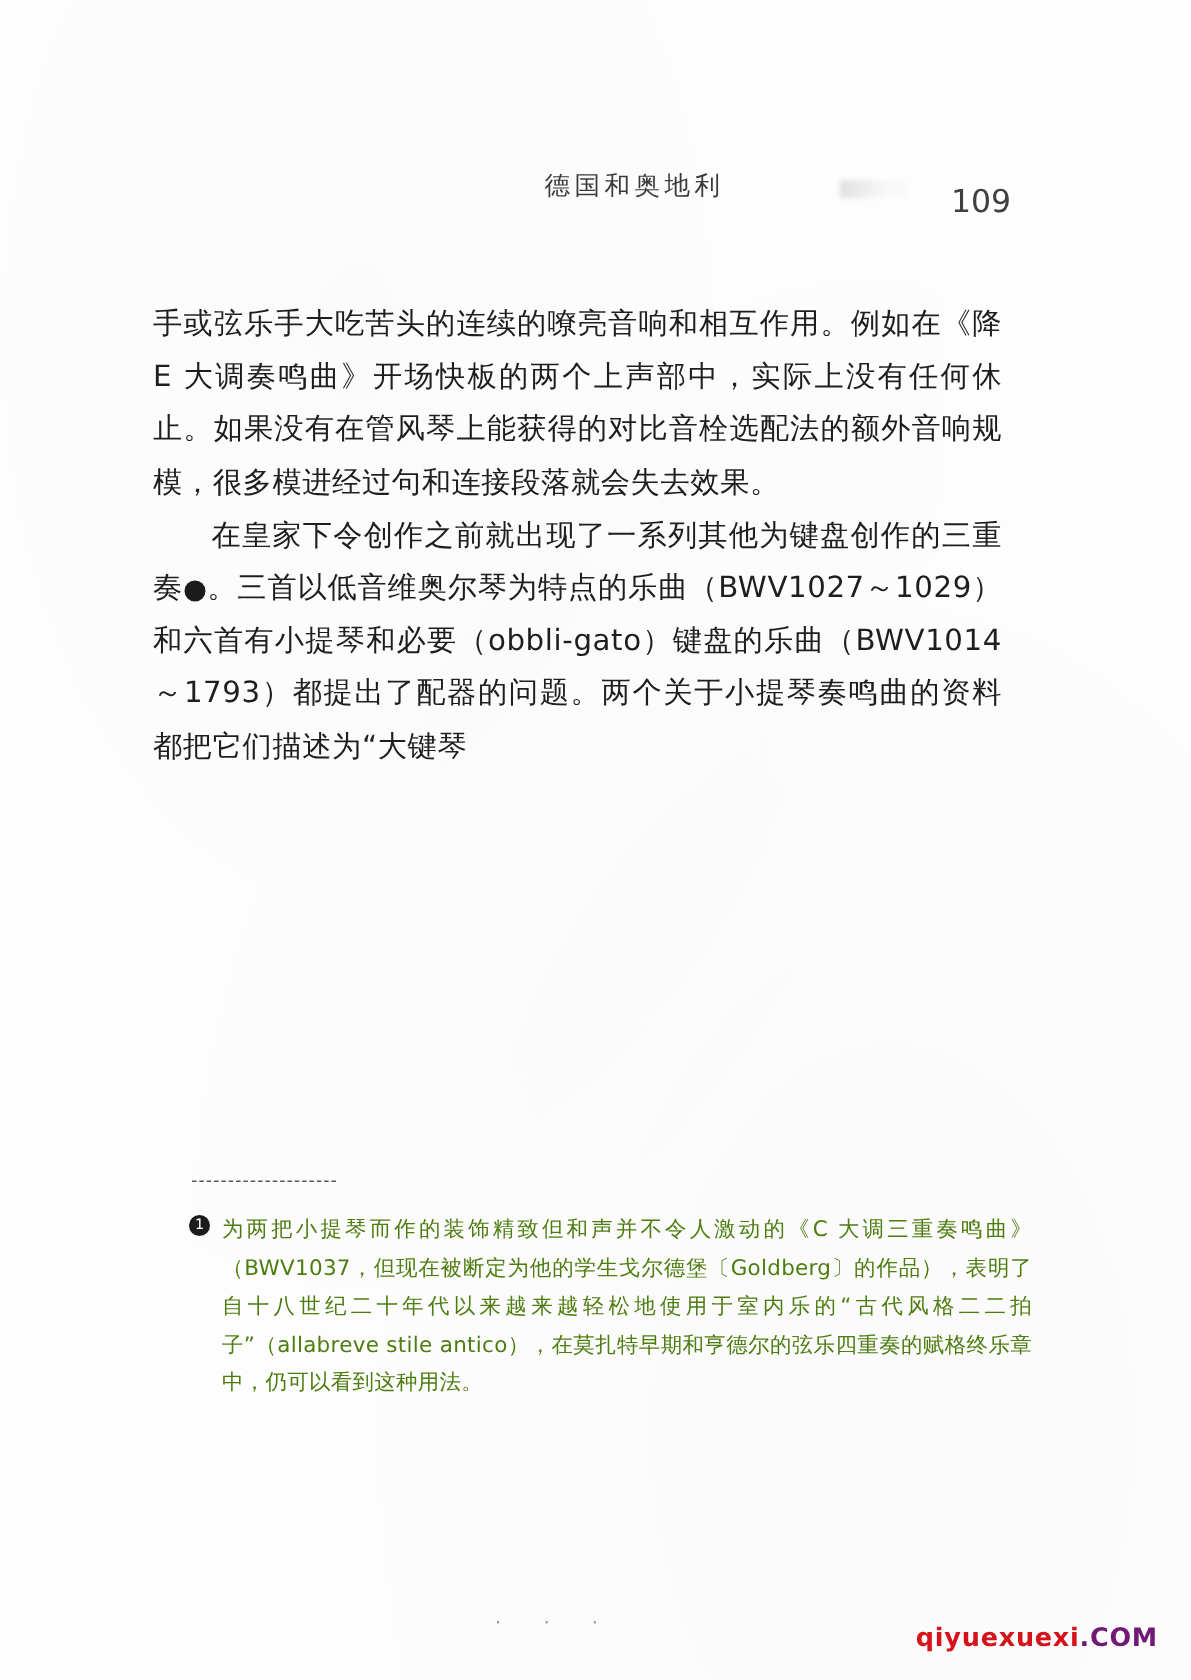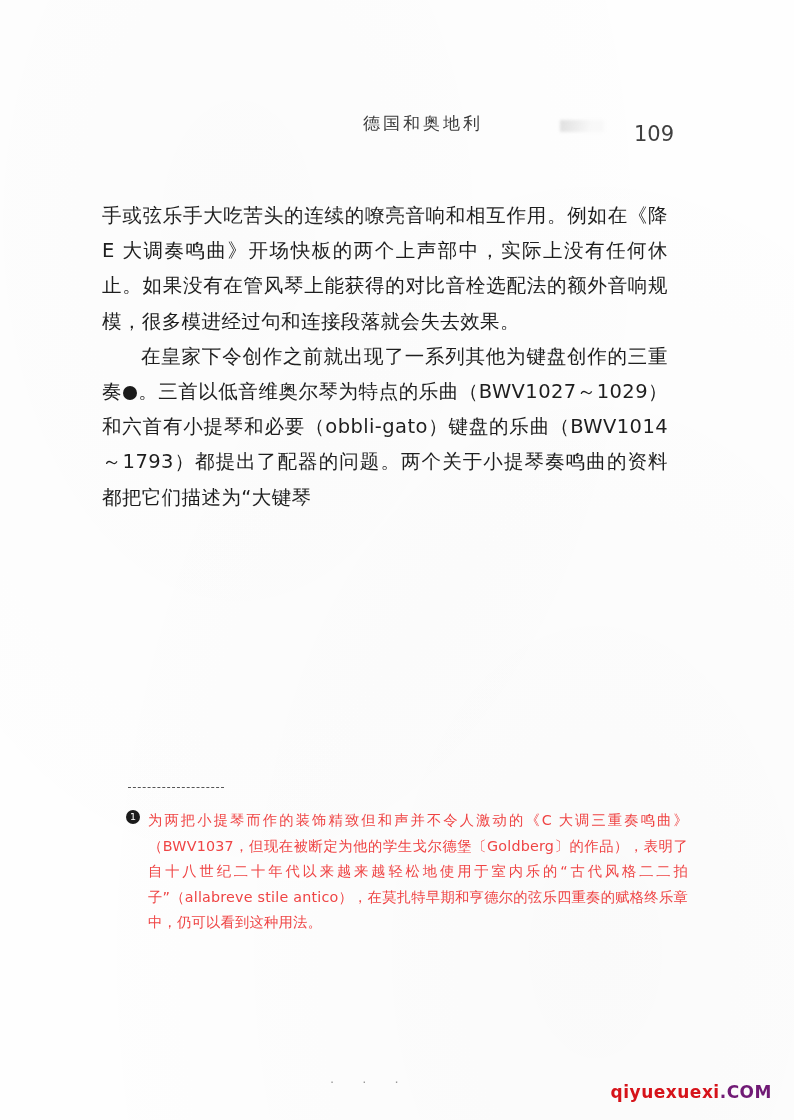--- a/index.html
+++ b/index.html
@@ -100,21 +100,21 @@
     opacity: 0.85;
   }
 
   .footnote {
     position: absolute;
     left: 148px;
     top: 808px;
     width: 540px;
     font-size: 14.3px;
     line-height: 25.6px;
-    color: #ef4444;
+    color: #4d7c0f;
     text-align: justify;
     text-justify: inter-character;
     letter-spacing: 0.2px;
     filter: blur(0.3px);
   }
   .fn-marker {
     position: absolute;
     left: 126px;
     top: 810px;
     width: 14px;

